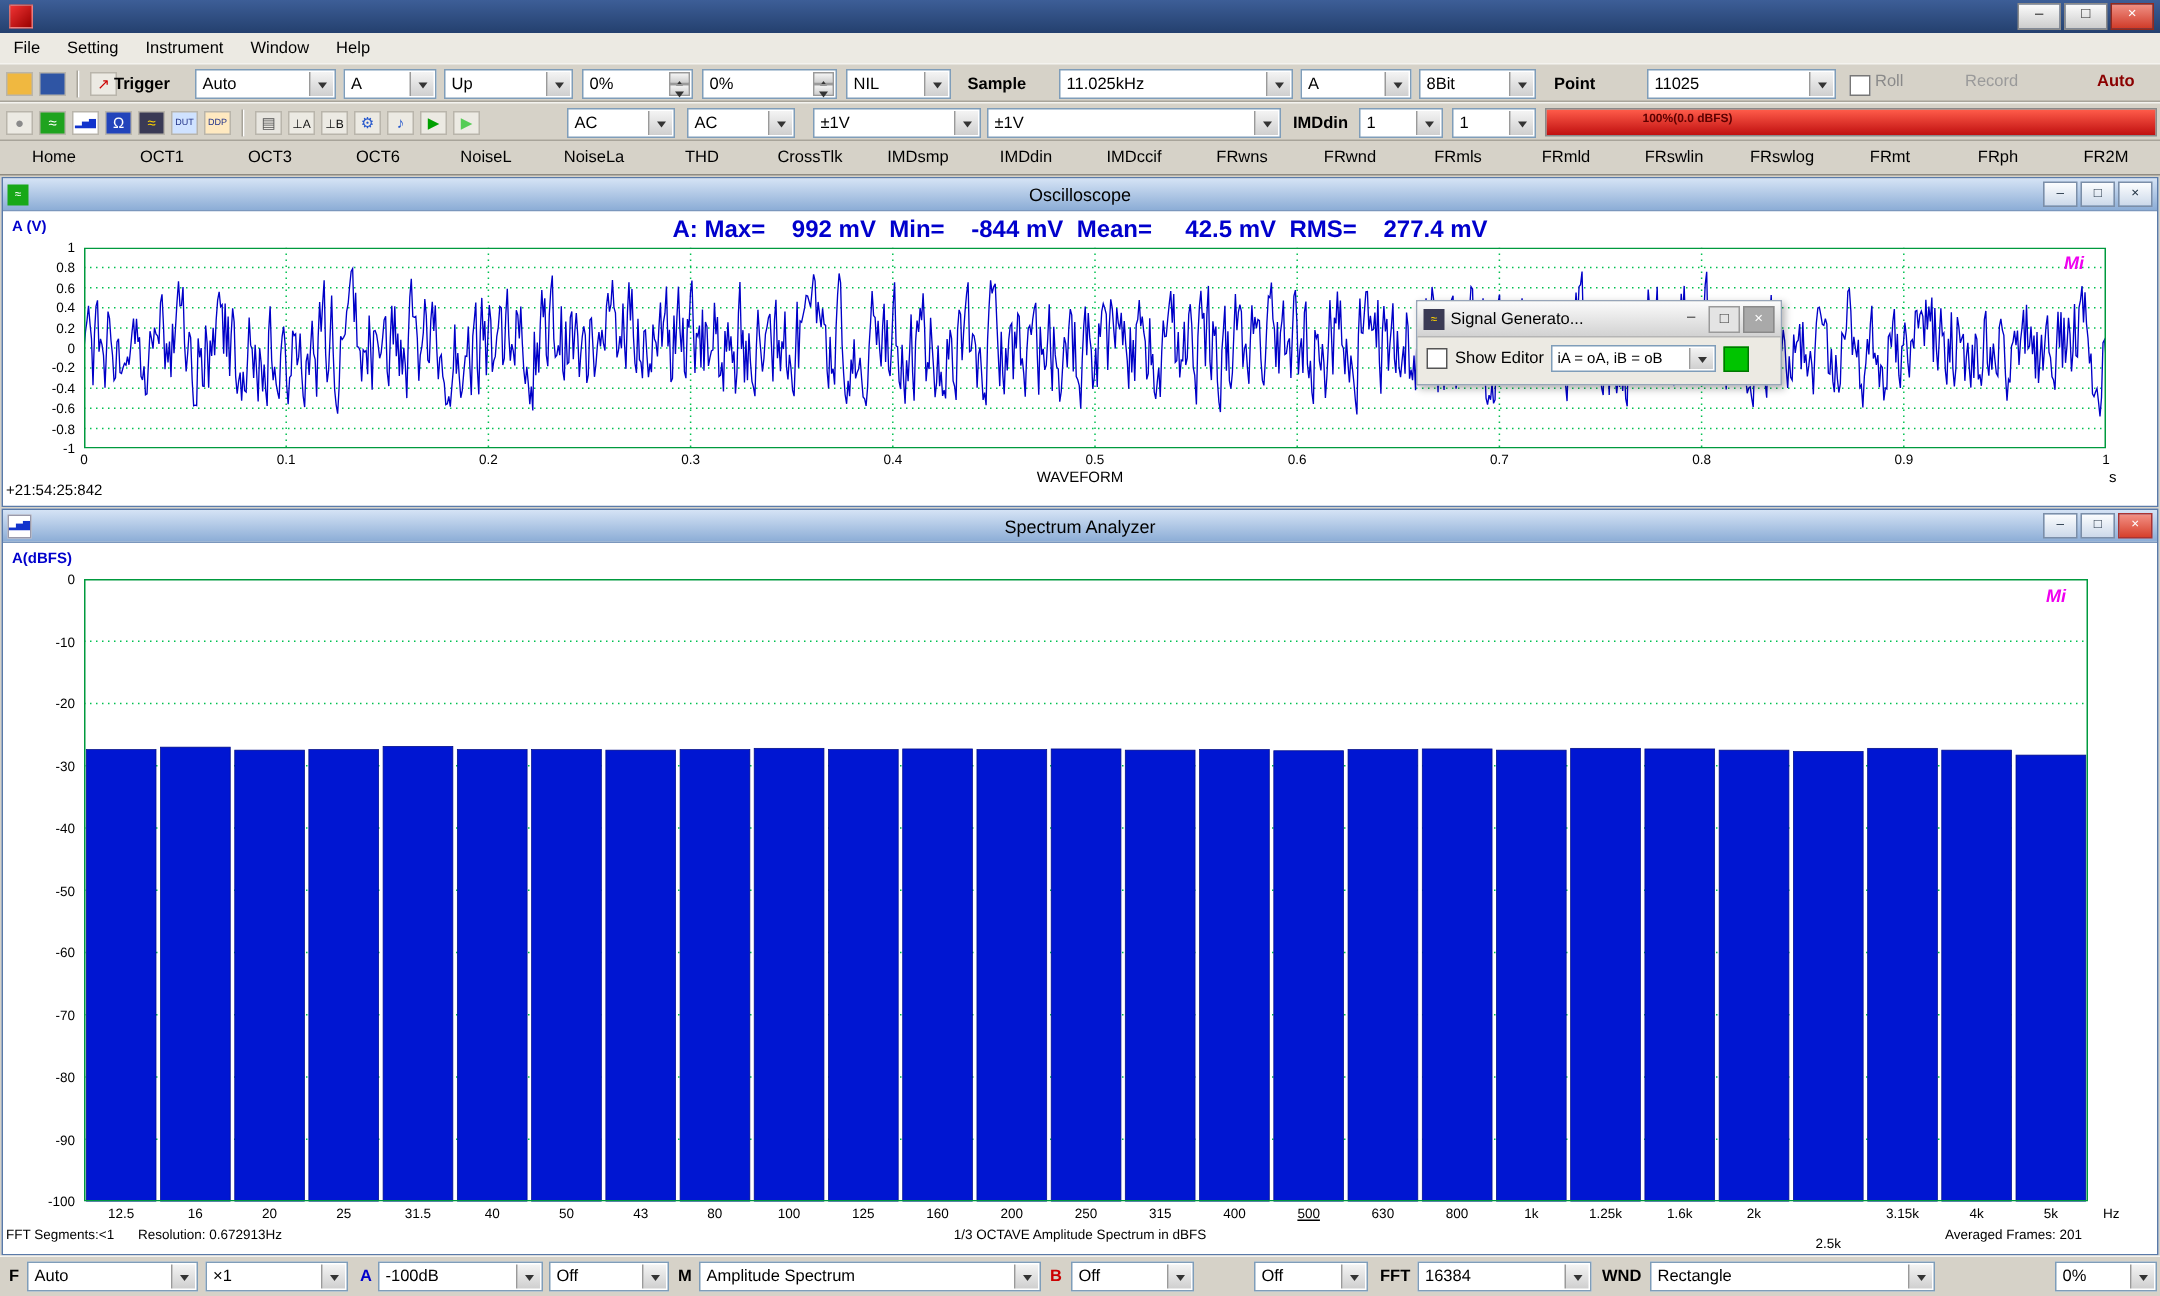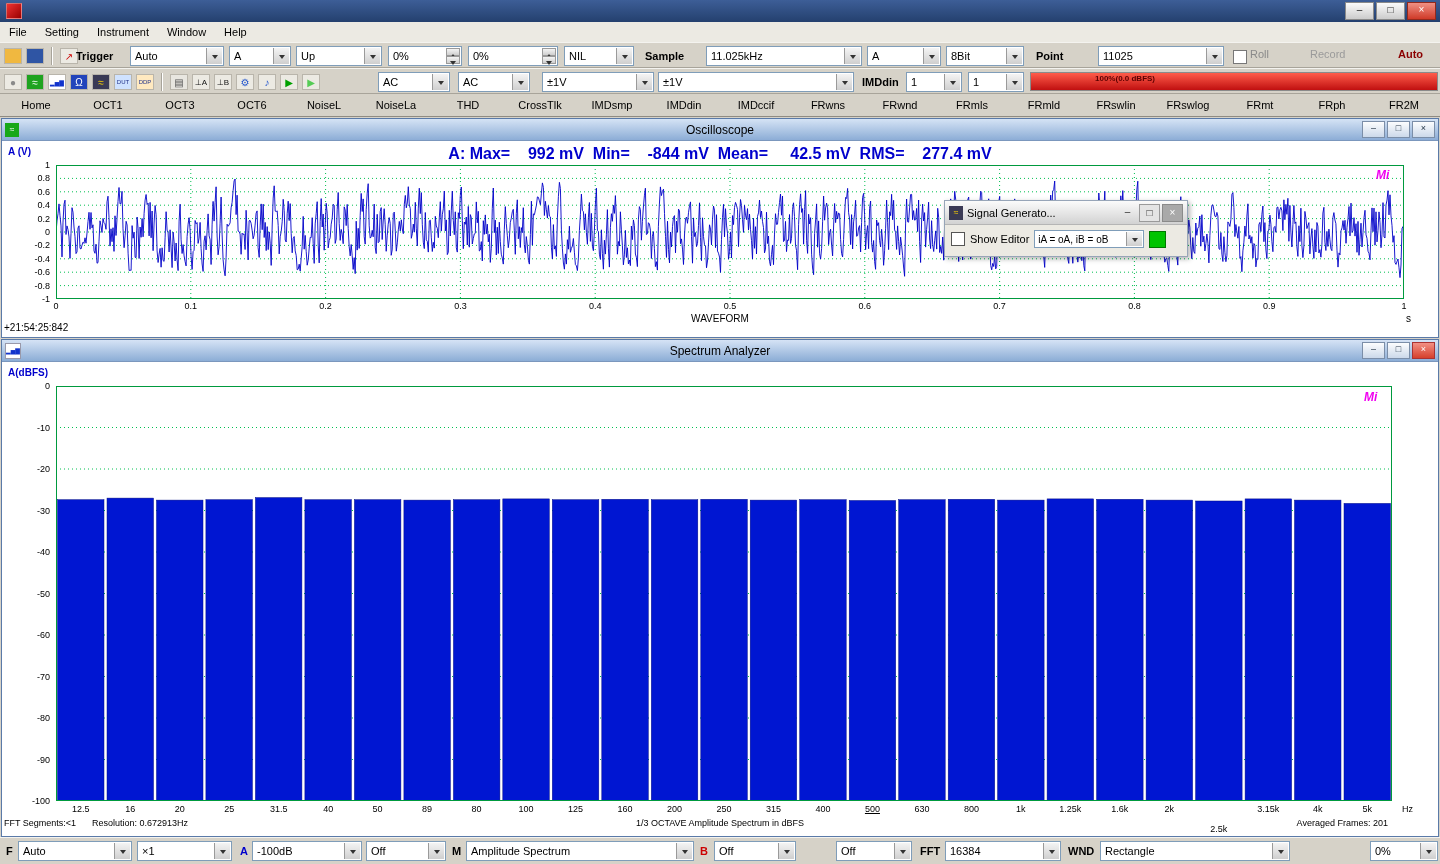--- a/index.html
+++ b/index.html
@@ -398,21 +398,21 @@
       <span class="tick ytick" style="top: 351px;">-80</span>
       <span class="tick ytick" style="top: 392.5px;">-90</span>
       <span class="tick ytick" style="top: 434px;">-100</span>
       <span class="tick bandtick" style="left: 78.7407px; top: 442px;">12.5</span>
       <span class="tick bandtick" style="left: 128.222px; top: 442px;">16</span>
       <span class="tick bandtick" style="left: 177.704px; top: 442px;">20</span>
       <span class="tick bandtick" style="left: 227.185px; top: 442px;">25</span>
       <span class="tick bandtick" style="left: 276.667px; top: 442px;">31.5</span>
       <span class="tick bandtick" style="left: 326.148px; top: 442px;">40</span>
       <span class="tick bandtick" style="left: 375.63px; top: 442px;">50</span>
-      <span class="tick bandtick" style="left: 425.111px; top: 442px;">89</span>
+      <span class="tick bandtick" style="left: 425.111px; top: 442px;">43</span>
       <span class="tick bandtick" style="left: 474.593px; top: 442px;">80</span>
       <span class="tick bandtick" style="left: 524.074px; top: 442px;">100</span>
       <span class="tick bandtick" style="left: 573.556px; top: 442px;">125</span>
       <span class="tick bandtick" style="left: 623.037px; top: 442px;">160</span>
       <span class="tick bandtick" style="left: 672.519px; top: 442px;">200</span>
       <span class="tick bandtick" style="left: 722px; top: 442px;">250</span>
       <span class="tick bandtick" style="left: 771.481px; top: 442px;">315</span>
       <span class="tick bandtick" style="left: 820.963px; top: 442px;">400</span>
       <span class="tick bandtick" style="left: 870.444px; top: 442px; text-decoration: underline;">500</span>
       <span class="tick bandtick" style="left: 919.926px; top: 442px;">630</span>

